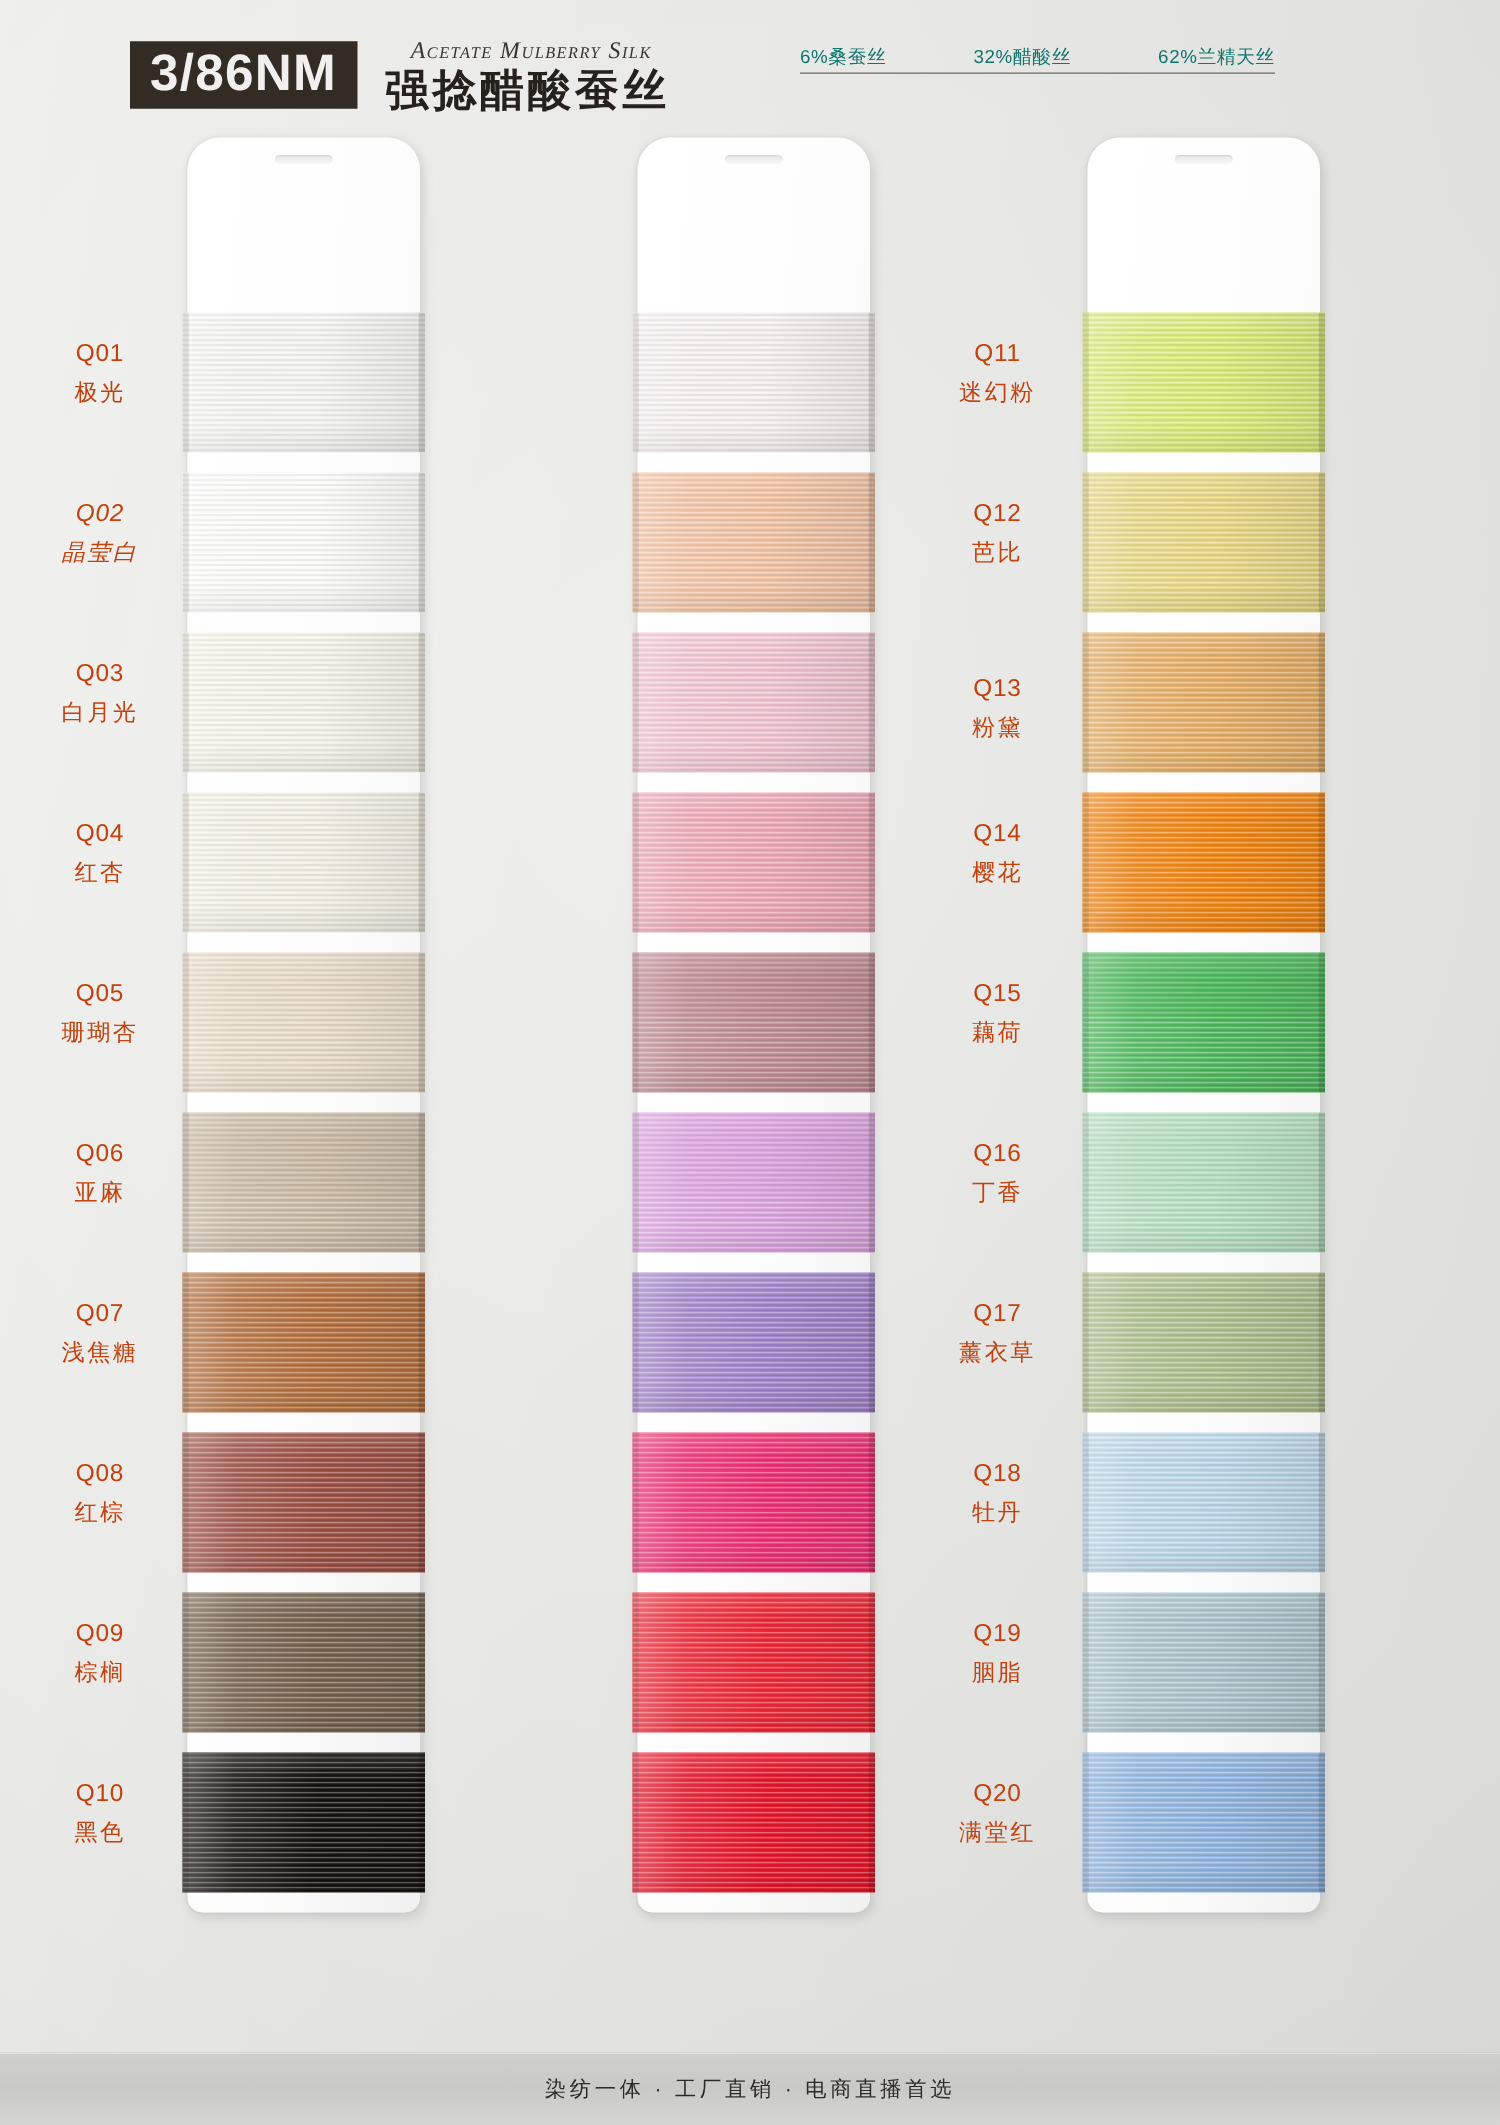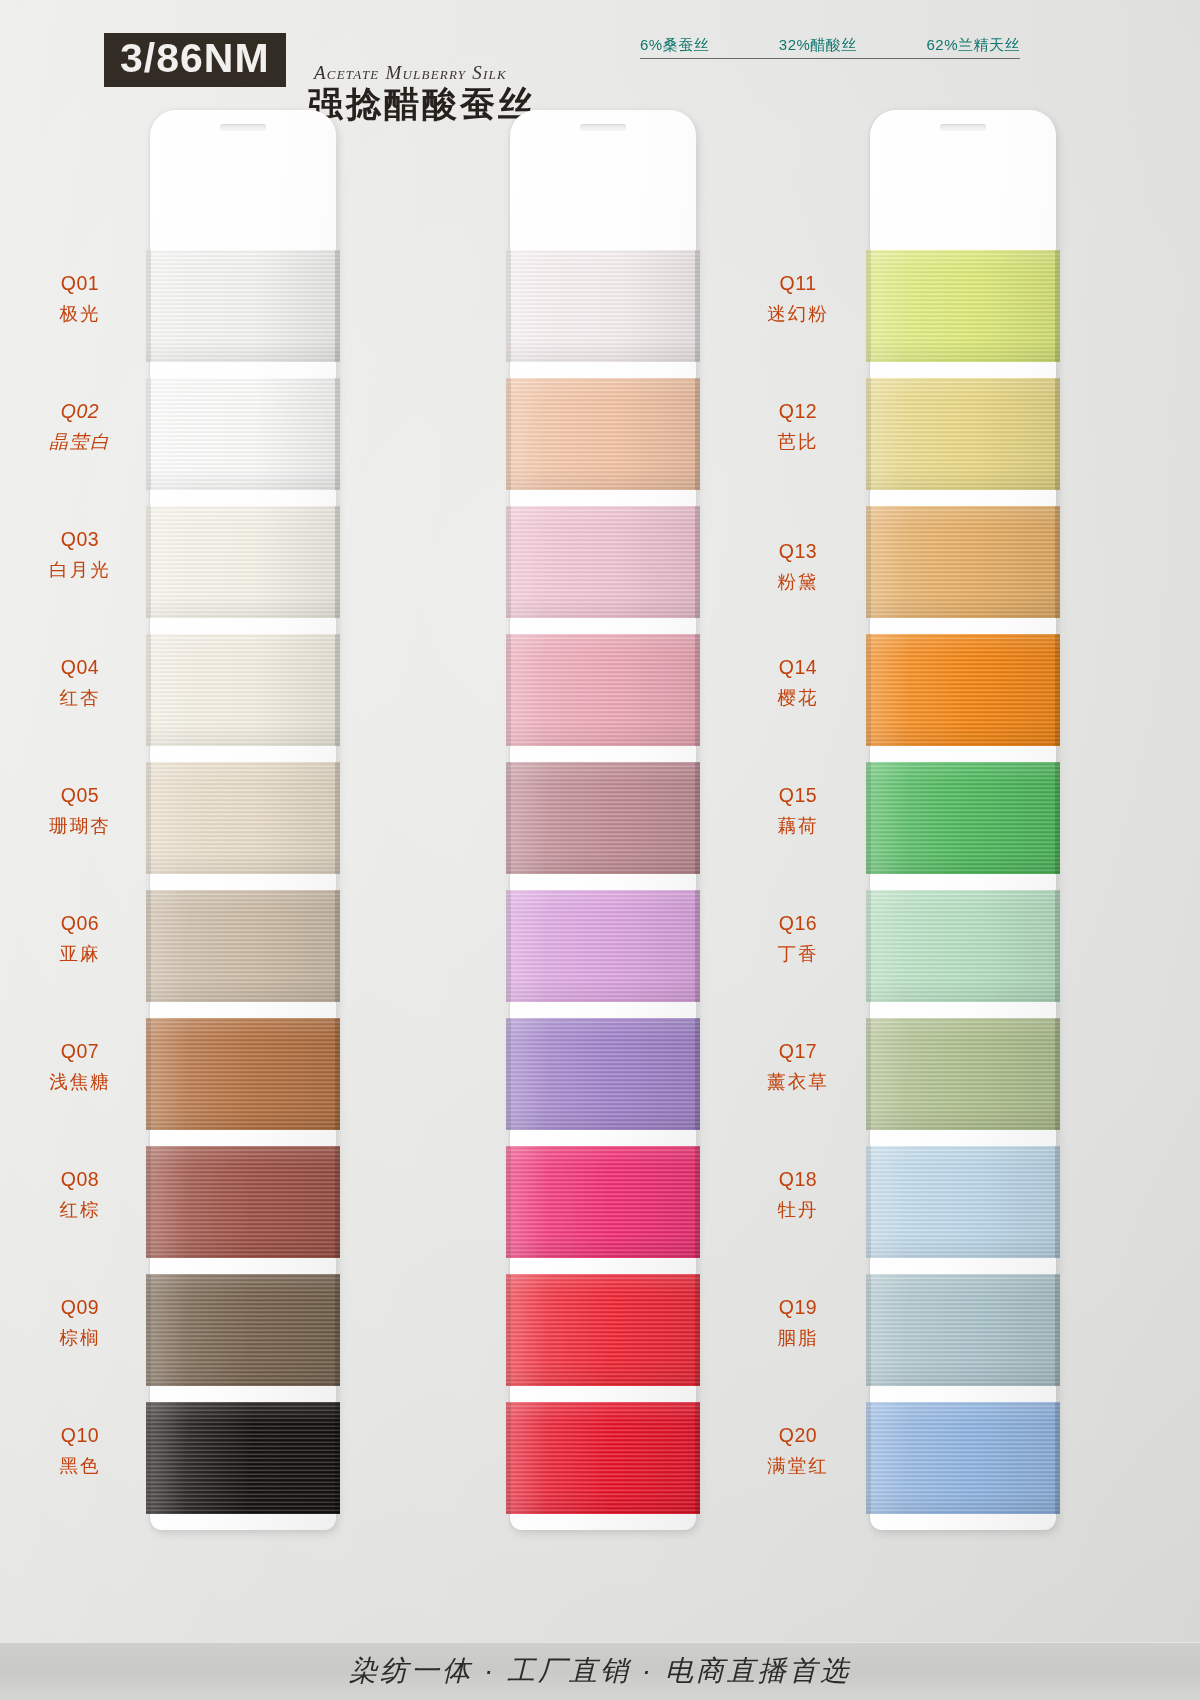--- a/index.html
+++ b/index.html
@@ -53,22 +53,21 @@
     letter-spacing: 1px;
     padding: 5px 16px 8px 16px;
     line-height: 1;
     font-family: "Liberation Sans", "DejaVu Sans", sans-serif;
   }
 
   #title-block {
     position: absolute;
     left: 308px;
     top: 30px;
-    text-align: left;
-    margin-top: 32px;
+    text-align: center;
   }
   #title-en {
     font-family: "Liberation Serif", "DejaVu Serif", serif;
     font-size: 19px;
     letter-spacing: 1.2px;
     color: #3a342d;
     font-variant: small-caps;
     font-style: italic;
     margin-left: 6px;
   }
@@ -226,25 +225,24 @@
     bottom: 0;
     width: 1200px;
     height: 58px;
     background: linear-gradient(180deg, #cfcfcd 0%, #c9c9c7 48%, #d5d5d3 100%);
     display: flex;
     align-items: center;
     justify-content: center;
     box-shadow: inset 0 1px 0 rgba(255,255,255,0.45);
   }
   #footer-text {
-    font-size: 28px;
+    font-size: 17px;
     letter-spacing: 3px;
     color: #2d2b28;
     font-family: "Liberation Sans", "DejaVu Sans", sans-serif;
-    font-style: italic;
   }
 </style>
 </head>
 <body>
 
 <div id="backdrop"></div>
 
 <div id="page">
 
   <div id="header">

